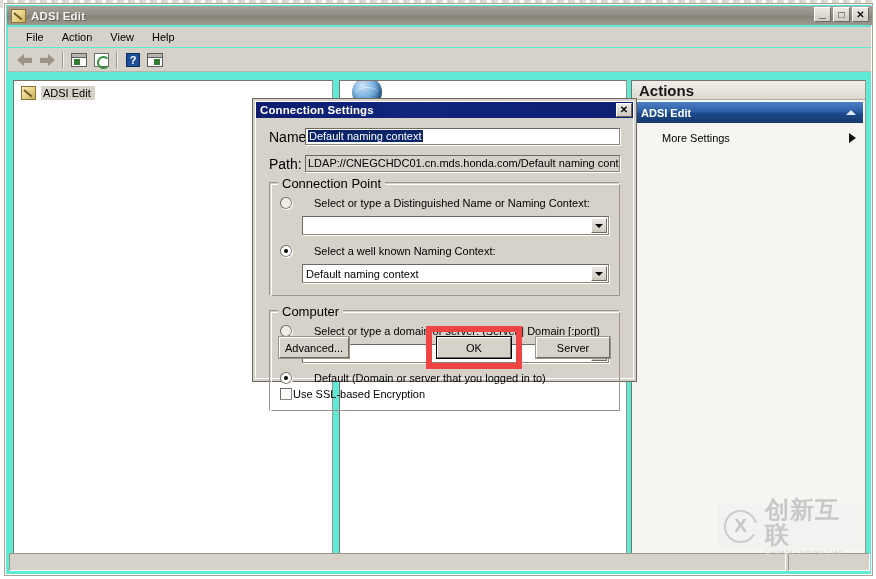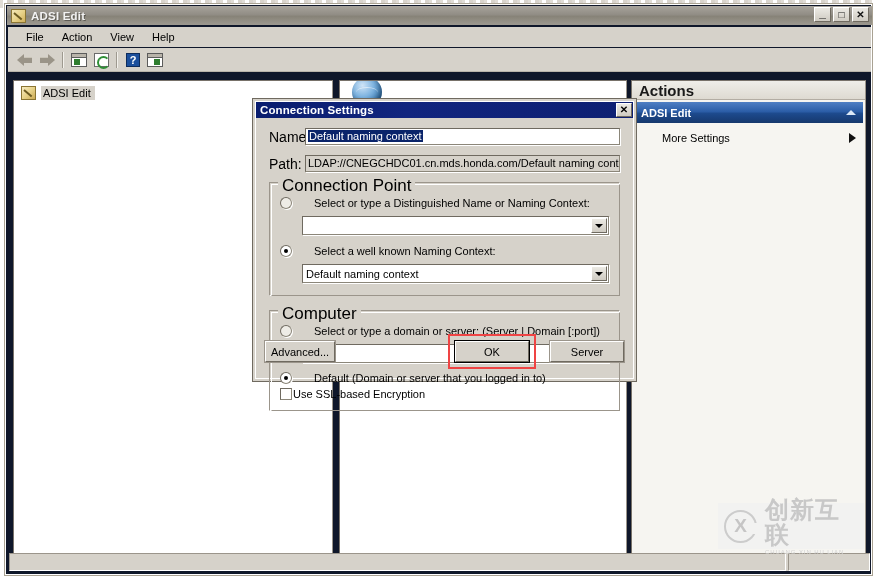--- a/index.html
+++ b/index.html
@@ -22,21 +22,21 @@
     position:absolute; left:0; top:0; width:876px; height:8px;
     background: repeating-linear-gradient(90deg,#d9d4cc 0 3px,#ffffff 3px 7px,#cfc9c0 7px 11px);
     opacity:.8;
   }
 
   
   #mmc-window {
     position: absolute;
     left: 4px; top: 3px;
     width: 869px; height: 573px;
-    background: #0f172a;
+    background: #5eead4;
     border: 1px solid #a9a293;
     box-shadow: 0 0 0 1px #ffffff inset;
   }
 
   
   #titlebar {
     position:absolute; left:2px; top:2px; width:865px; height:19px;
     background: linear-gradient(to bottom,#a8a49c 0%,#918d85 45%,#878378 55%,#9d9990 100%);
     display:flex; align-items:center;
   }
@@ -265,21 +265,21 @@
     position:relative;margin-top:6px;padding:14px 10px 10px 10px;
     border:1px solid #ffffff; border-top-color:#9b958b; border-left-color:#9b958b;
   }
   .groupbox::after{
     content:"";position:absolute;left:1px;top:1px;right:-1px;bottom:-1px;
     border:1px solid #9b958b;border-top-color:#ffffff;border-left-color:#ffffff;
     pointer-events:none;
   }
   .group-title{
     position:absolute;left:8px;top:-7px;background:#d6d2ca;padding:0 4px;
-    font-size:17px;color:#000;z-index:2;
+    font-size:13px;color:#000;z-index:2;
   }
 
   .radio-row{ display:flex;align-items:center;gap:22px;margin-bottom:7px; }
   .radio{
     width:12px;height:12px;border-radius:50%;flex:none;
     background:#ffffff;
     border:1px solid #8b8679;border-top-color:#6f6a60;border-left-color:#6f6a60;
     box-shadow:1px 1px 0 #ffffff;
     position:relative;
   }
@@ -312,35 +312,35 @@
   .check-row{ display:flex;align-items:center;gap:1px;margin-top:4px; }
   .checkbox{
     width:12px;height:12px;flex:none;background:#ffffff;
     border:1px solid #8b8679;border-top-color:#6f6a60;border-left-color:#6f6a60;
     box-shadow:1px 1px 0 #ffffff;
   }
 
   
   #dlg-footer{
     position:absolute;left:0;right:0;bottom:10px;
-    padding:0 10px;display:flex;align-items:center;
+    padding:0 24px;display:flex;align-items:center;
   }
   .btn{
     height:21px;min-width:68px;padding:0 8px;
     background:#d6d2ca;
     border:1px solid #ffffff;border-right-color:#6f6a60;border-bottom-color:#6f6a60;
     box-shadow: 0 0 0 1px #9b958b;
     font-size:11px;color:#000;cursor:default;
     display:flex;align-items:center;justify-content:center;
     font-family:"Liberation Sans", sans-serif;
   }
   .btn.default{ box-shadow: 0 0 0 1px #000000; }
   #ok-wrap{
     margin-left:auto;position:relative;padding:5px;
-    border:2px solid #ef4444;
+    border:6px solid #ef4444;
   }
   #btn-ok{ width:74px; }
   #btn-cancel{ width:74px;margin-left:14px; }
   #btn-advanced{ width:70px; }
 
   
   #watermark{
     position:absolute;right:8px;bottom:26px;width:146px;height:46px;
     display:flex;align-items:center;gap:8px;opacity:.92;
     background:#f2f2f2;

